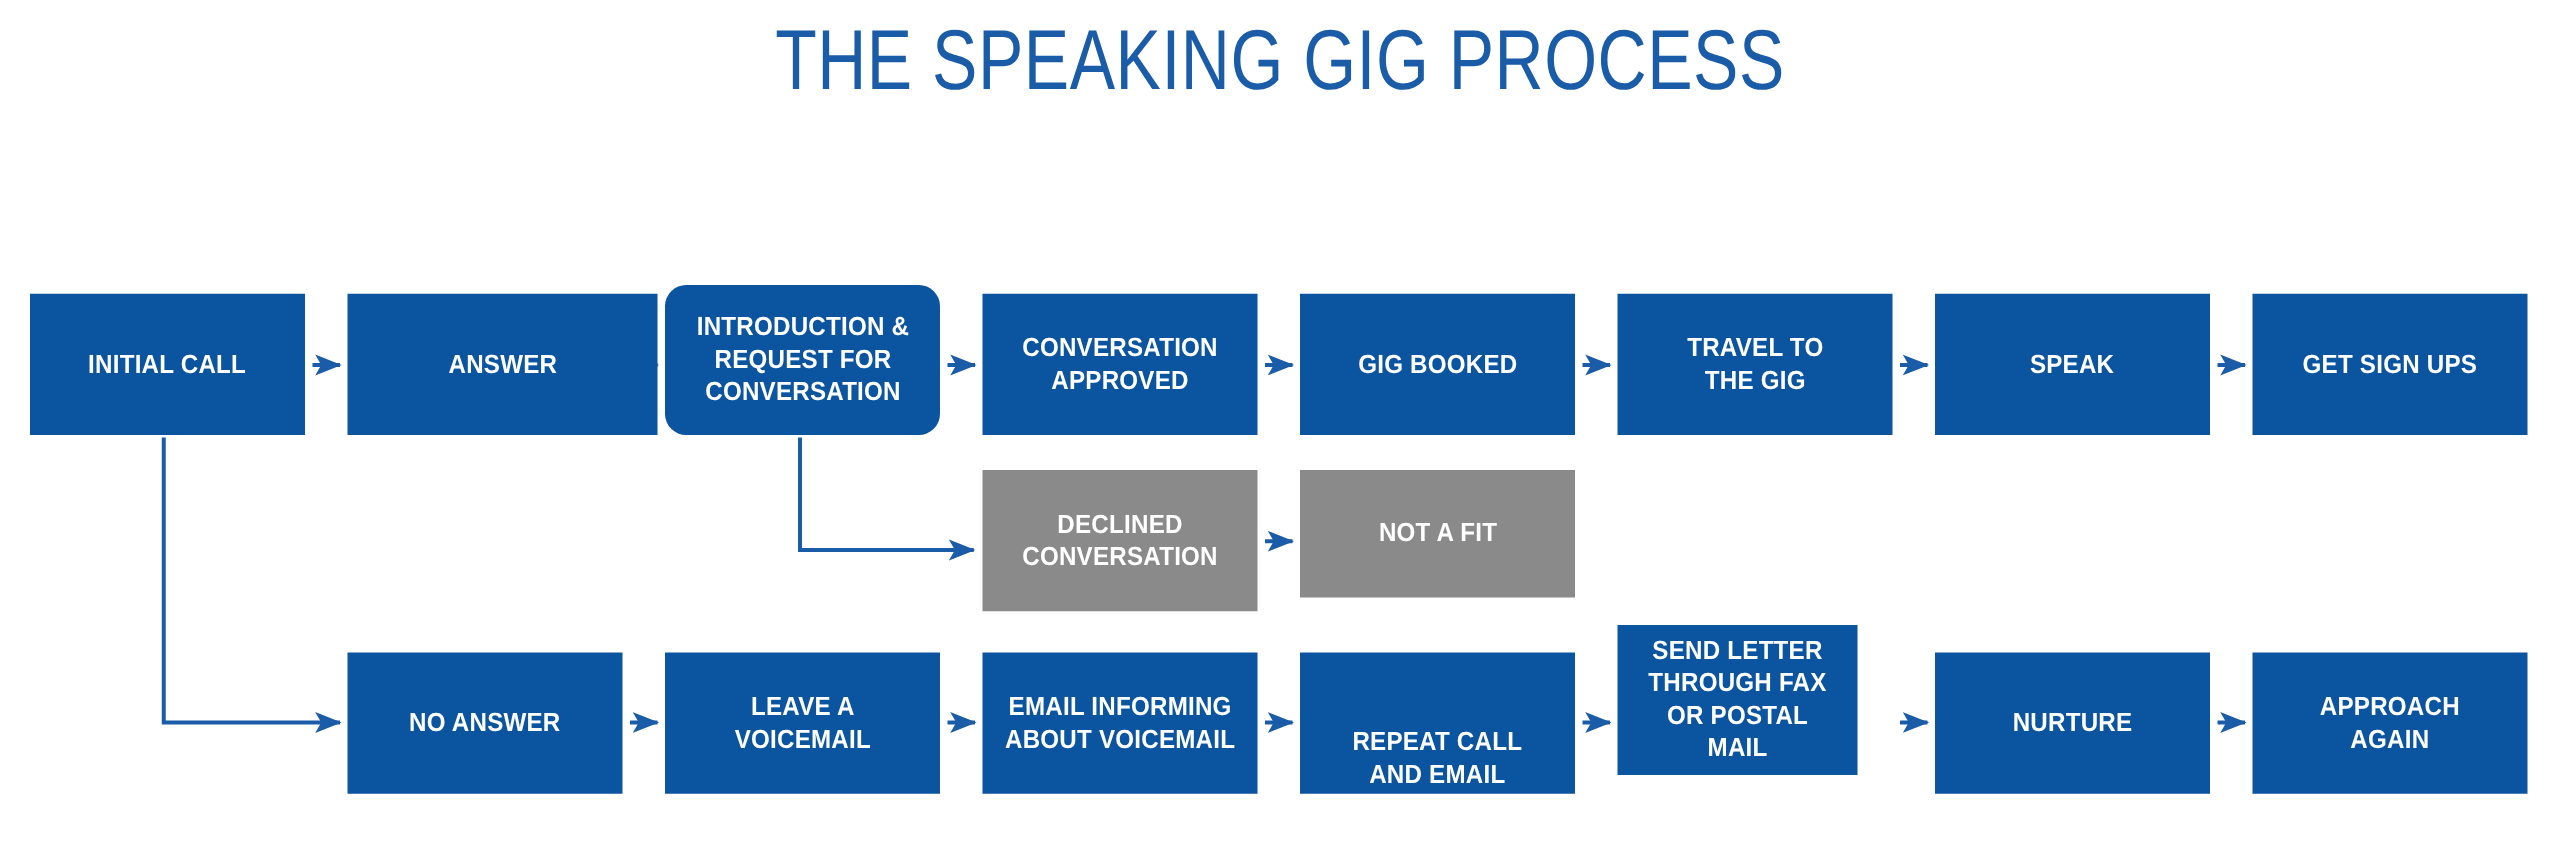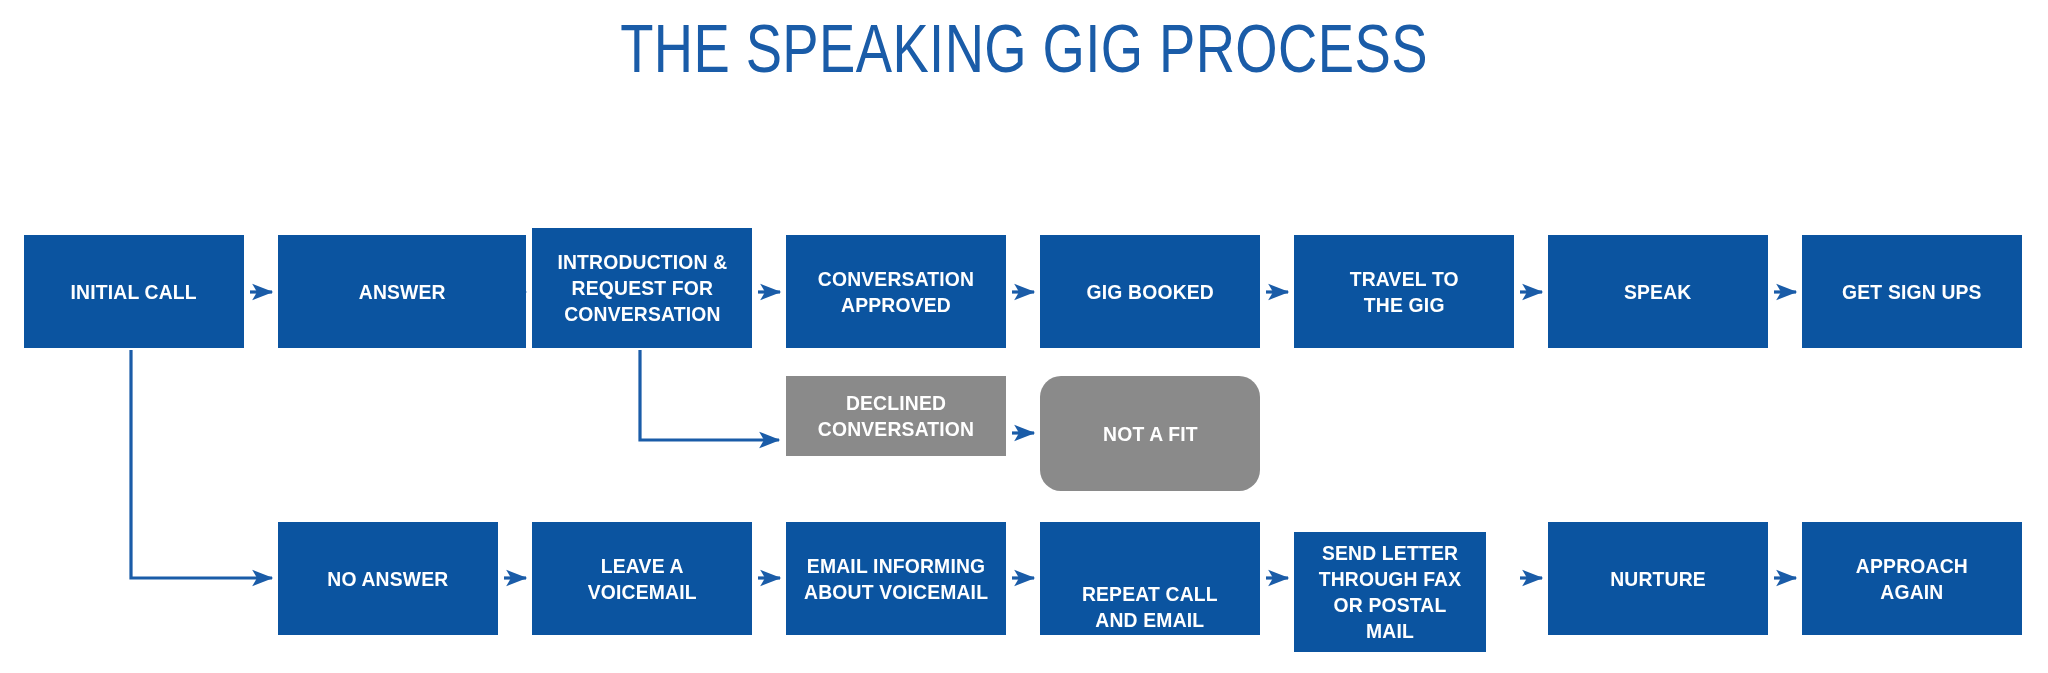--- a/index.html
+++ b/index.html
@@ -100,21 +100,21 @@
   </svg>
 
   <div class="node blue" style="left:24px;top:235px;width:220px;height:113px;">
     <span class="lbl">INITIAL CALL</span>
   </div>
 
   <div class="node blue" style="left:278px;top:235px;width:248px;height:113px;">
     <span class="lbl">ANSWER</span>
   </div>
 
-  <div class="node blue" style="left:532px;top:228px;width:220px;height:120px;">
+  <div class="node blue" style="left:532px;top:228px;width:220px;height:120px;border-radius:17px;">
     <span class="lbl">INTRODUCTION &amp;
 REQUEST FOR
 CONVERSATION</span>
   </div>
 
   <div class="node blue" style="left:786px;top:235px;width:220px;height:113px;">
     <span class="lbl">CONVERSATION
 APPROVED</span>
   </div>
 
@@ -128,26 +128,26 @@
   </div>
 
   <div class="node blue" style="left:1548px;top:235px;width:220px;height:113px;">
     <span class="lbl">SPEAK</span>
   </div>
 
   <div class="node blue" style="left:1802px;top:235px;width:220px;height:113px;align-items:center;">
     <span class="lbl">GET SIGN UPS</span>
   </div>
 
-  <div class="node gray" style="left:786px;top:376px;width:220px;height:80px;">
+  <div class="node gray" style="left:786px;top:376px;width:220px;height:113px;">
     <span class="lbl">DECLINED
 CONVERSATION</span>
   </div>
 
-  <div class="node gray" style="left:1040px;top:376px;width:220px;height:115px;border-radius:21px;">
+  <div class="node gray" style="left:1040px;top:376px;width:220px;height:102px;">
     <span class="lbl">NOT A FIT</span>
   </div>
 
   <div class="node blue" style="left:278px;top:522px;width:220px;height:113px;">
     <span class="lbl">NO ANSWER</span>
   </div>
 
   <div class="node blue" style="left:532px;top:522px;width:220px;height:113px;">
     <span class="lbl">LEAVE A
 VOICEMAIL</span>
@@ -156,21 +156,21 @@
   <div class="node blue" style="left:786px;top:522px;width:220px;height:113px;">
     <span class="lbl">EMAIL INFORMING
 ABOUT VOICEMAIL</span>
   </div>
 
   <div class="node blue" style="left:1040px;top:522px;width:220px;height:113px;align-items:flex-end;">
     <span class="lbl">REPEAT CALL
 AND EMAIL</span>
   </div>
 
-  <div class="node blue" style="left:1294px;top:532px;width:192px;height:120px;">
+  <div class="node blue" style="left:1294px;top:500px;width:192px;height:120px;">
     <span class="lbl">SEND LETTER
 THROUGH FAX
 OR POSTAL MAIL</span>
   </div>
 
   <div class="node blue" style="left:1548px;top:522px;width:220px;height:113px;">
     <span class="lbl">NURTURE</span>
   </div>
 
   <div class="node blue" style="left:1802px;top:522px;width:220px;height:113px;">

